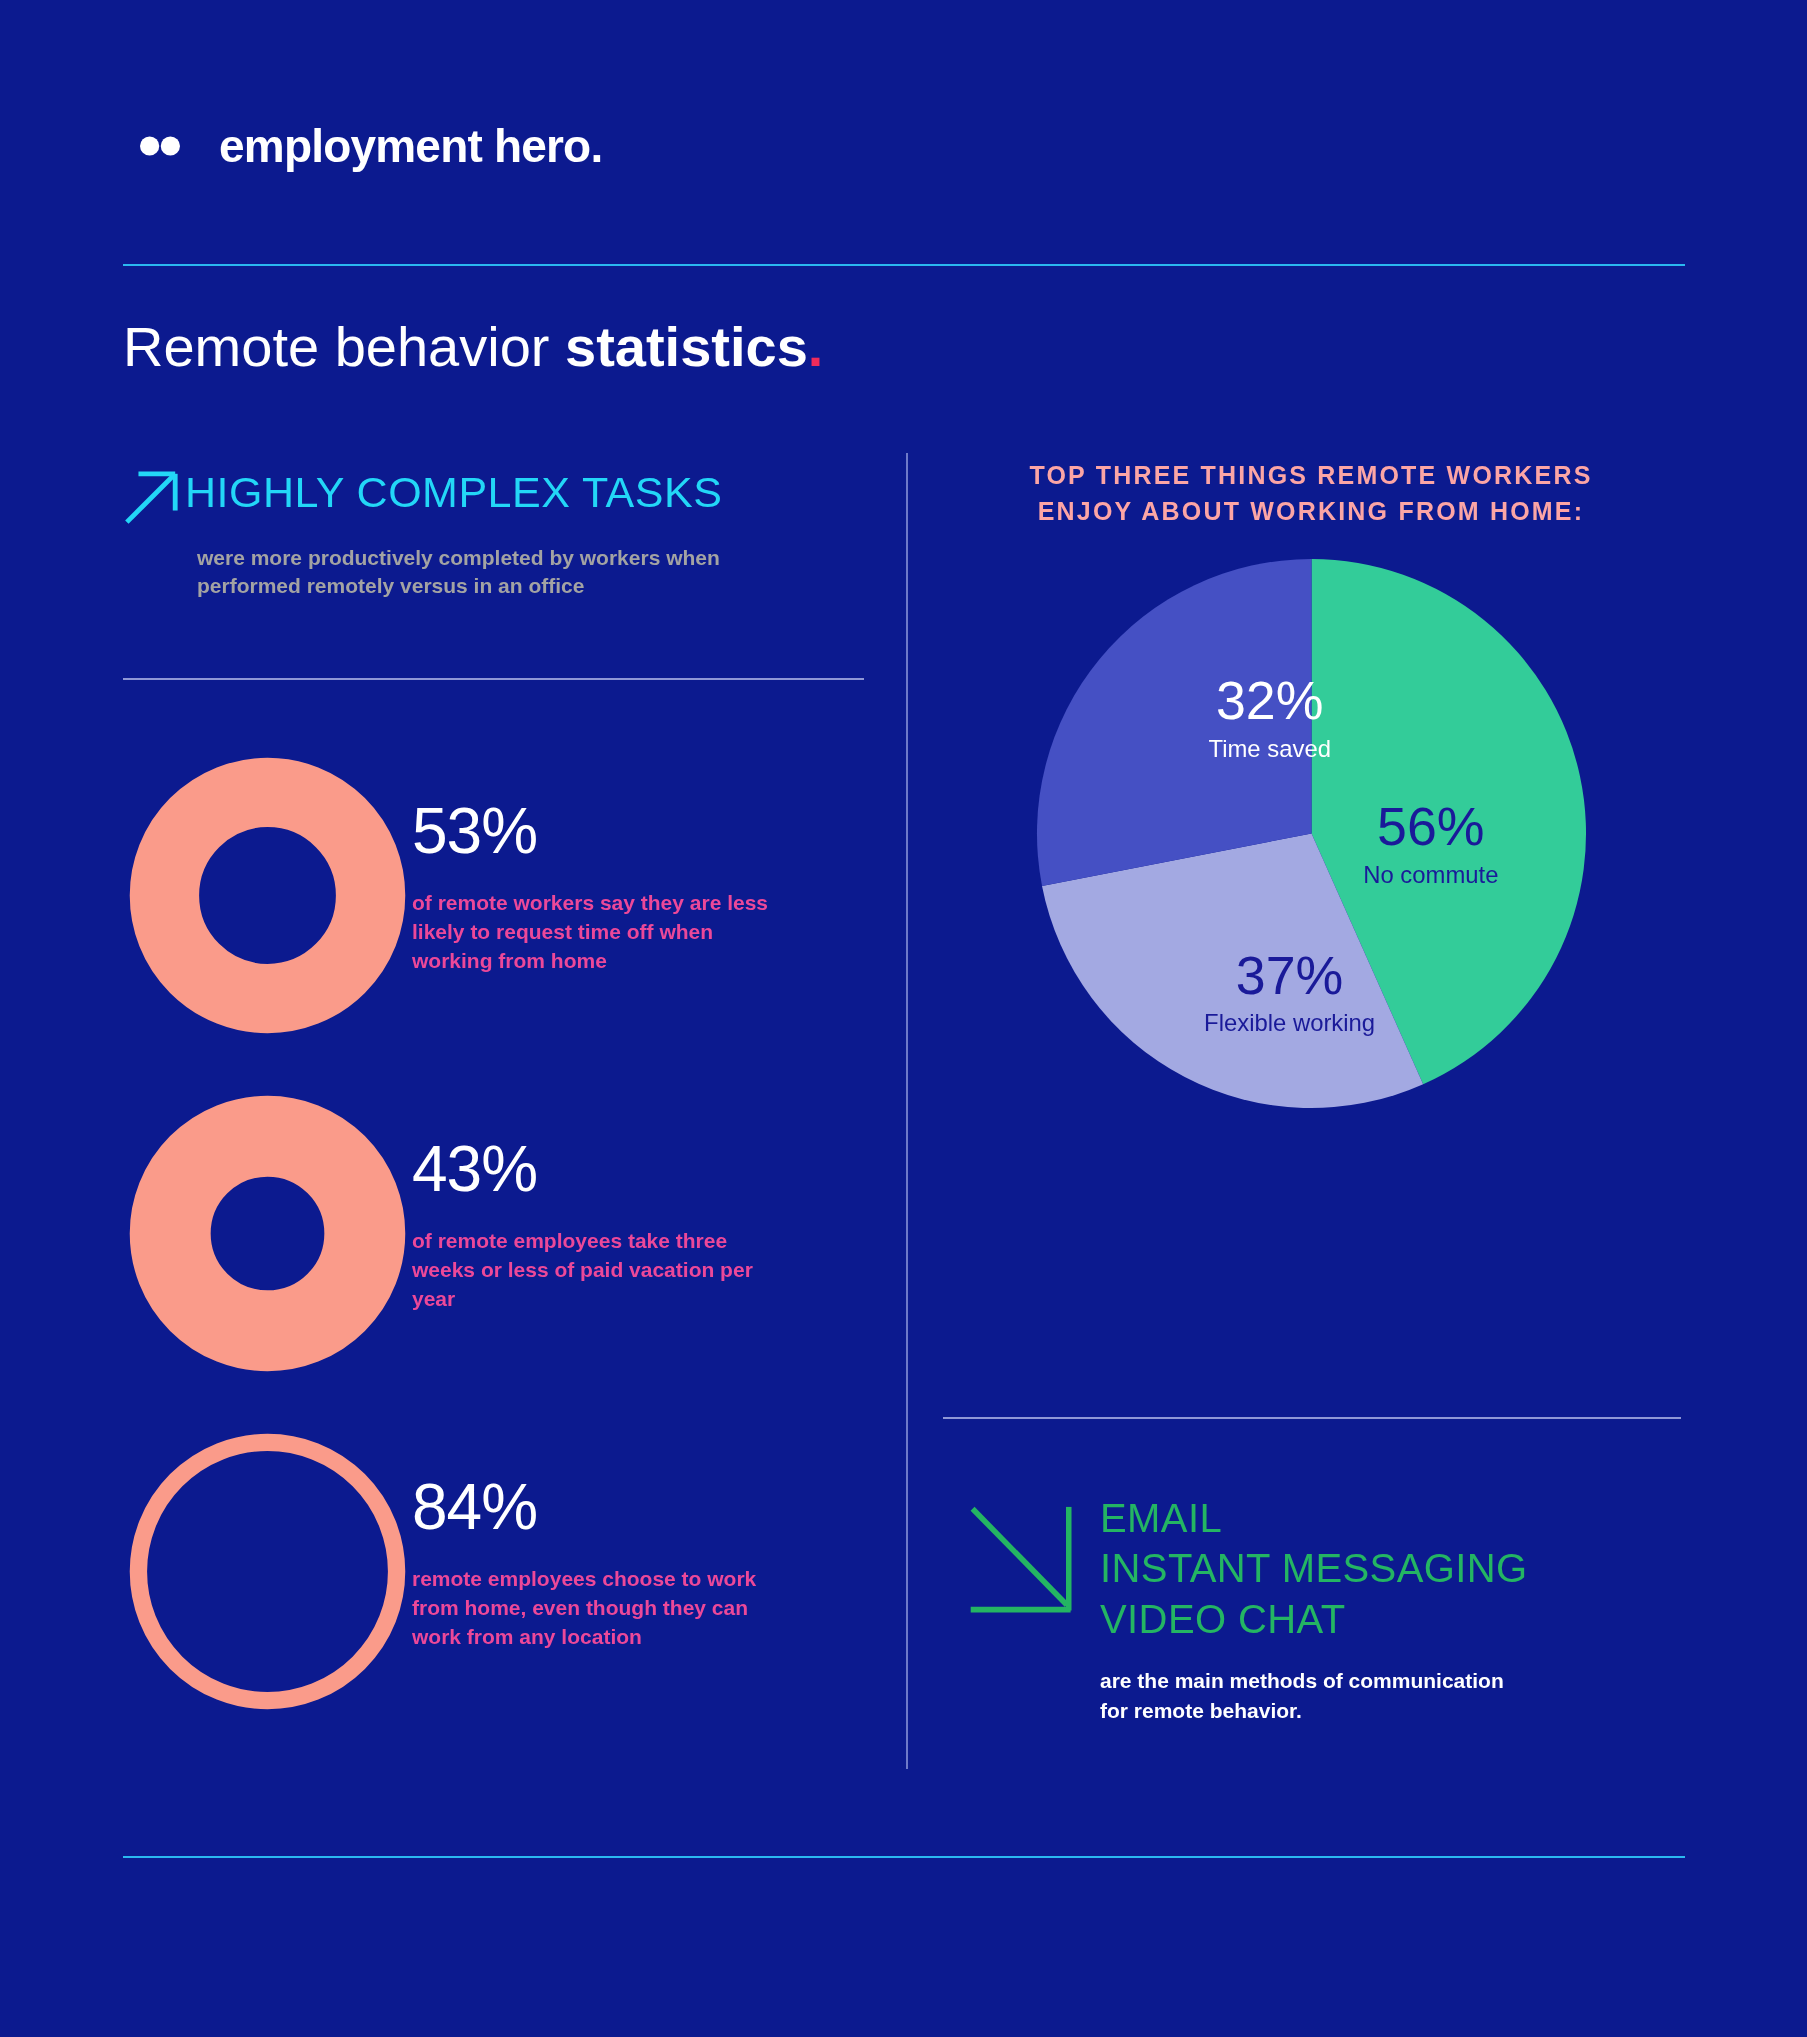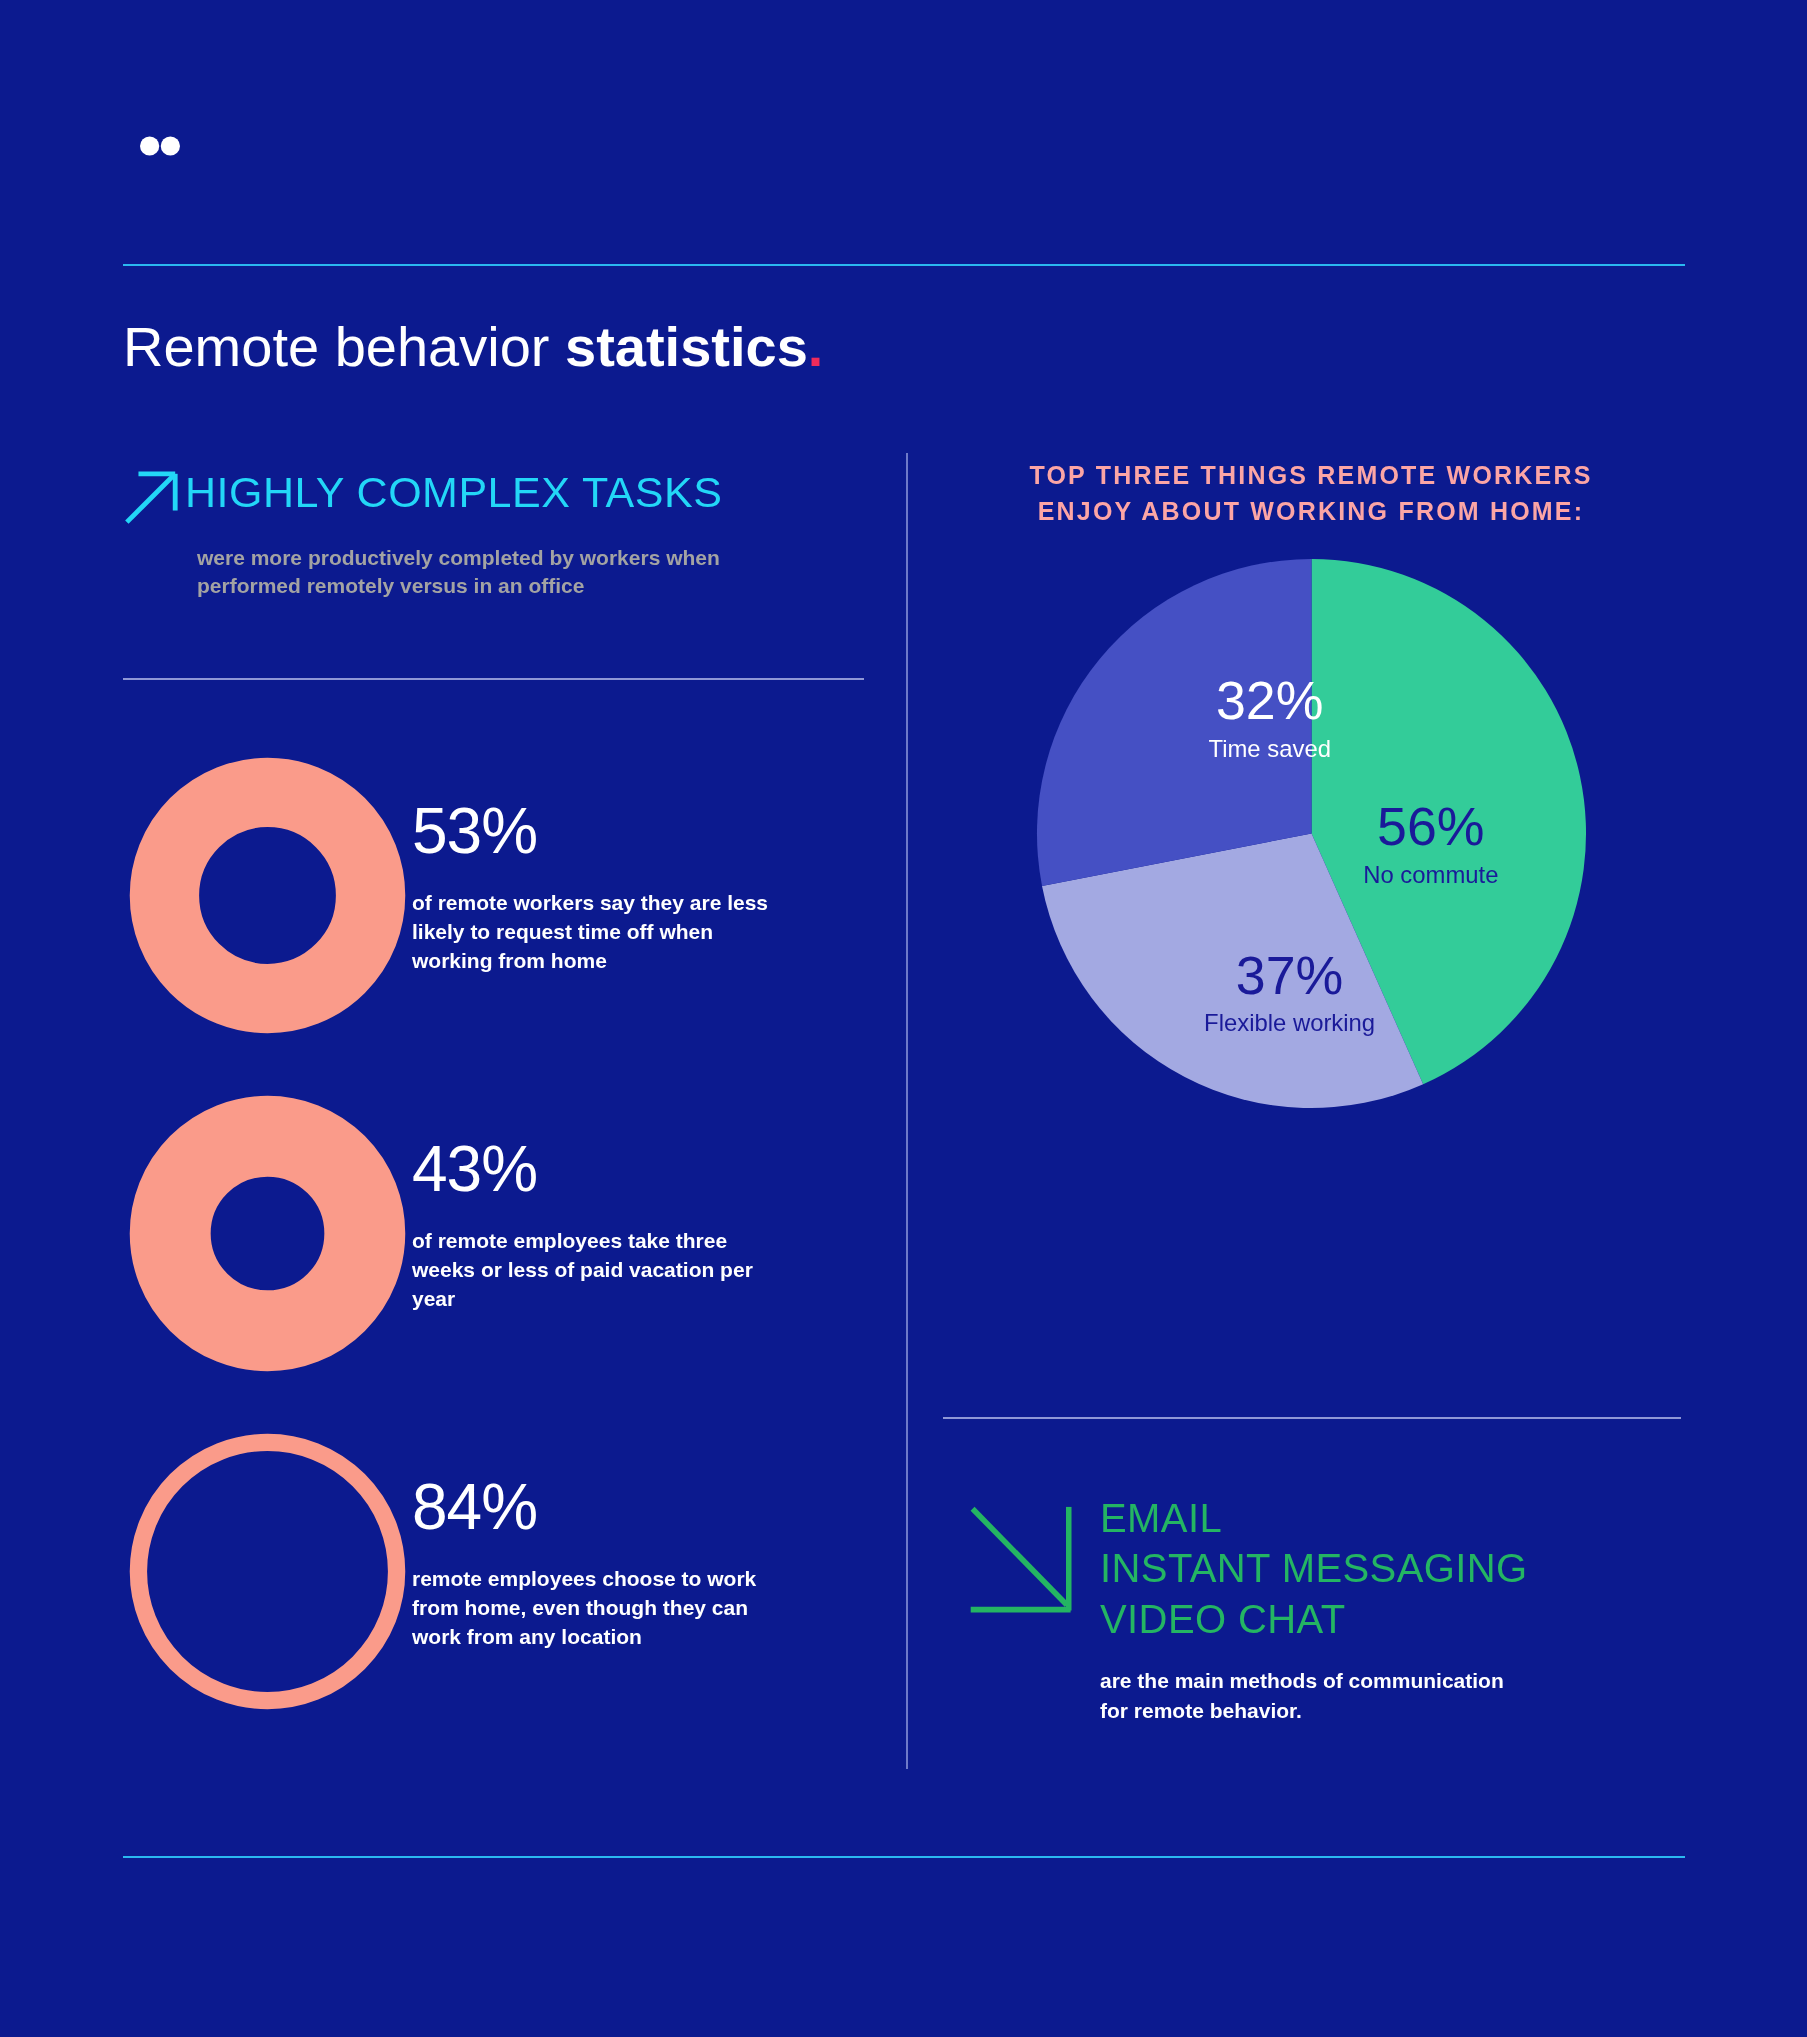--- a/index.html
+++ b/index.html
@@ -111,21 +111,21 @@
     font-weight:300;
     line-height:1;
     color:#ffffff;
     letter-spacing:-1px;
   }
   .stat-desc {
     margin-top:26px;
     font-size:21px;
     font-weight:600;
     line-height:1.38;
-    color:#ffffff;
+    color:#ec4899;
     max-width:378px;
   }
 
   
   #right-col { position:absolute; left:943px; top:458px; width:736px; }
 
   #pie-heading {
     text-align:center;
     font-size:25px;
     font-weight:700;
@@ -168,20 +168,21 @@
 </head>
 <body>
 
 <div id="logo-area">
   <svg id="logo-mark" viewBox="0 0 100 100">
     <path d="M50 4 A46 46 0 0 0 50 96 A30 30 0 0 1 50 4 Z" fill="#ffffff"></path>
     <circle cx="36" cy="50" r="13" fill="#ffffff"></circle>
     <path d="M50 96 A46 46 0 0 0 50 4 A30 30 0 0 1 50 96 Z" fill="#ffffff"></path>
     <circle cx="64" cy="50" r="13" fill="#ffffff"></circle>
   </svg>
+  <div id="logo-wordmark">employment hero.</div>
 </div>
 
 <div class="rule" id="rule-top"></div>
 <div class="rule-soft" id="rule-left-mid"></div>
 <div class="rule-soft" id="rule-right-mid"></div>
 <div id="rule-vertical"></div>
 <div class="rule" id="rule-bottom"></div>
 
 <h1 id="page-title"><span class="light">Remote behavior </span><span class="strong">statistics</span><span class="dot">.</span></h1>
 

